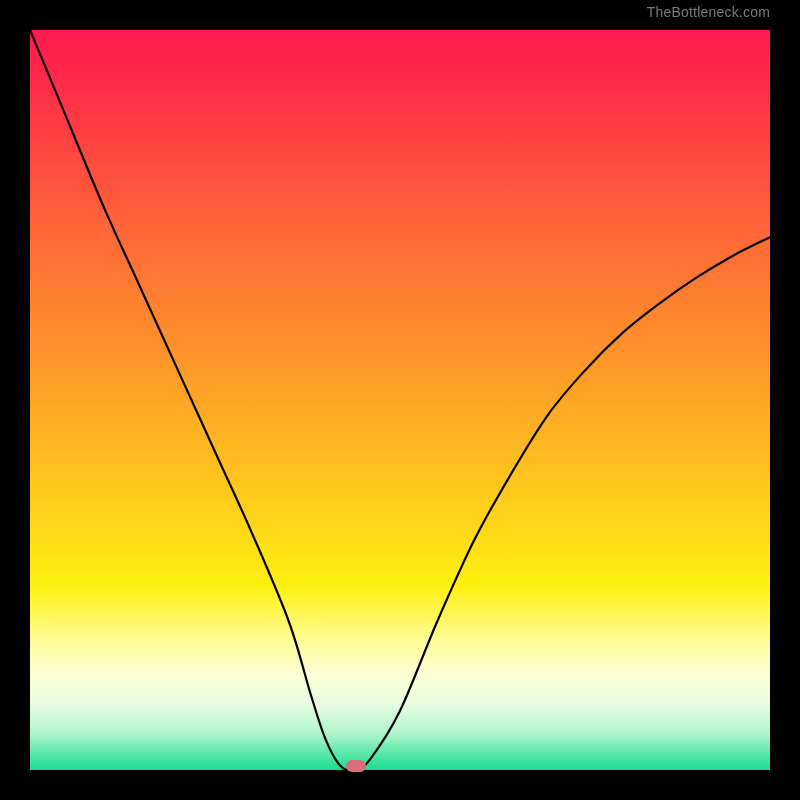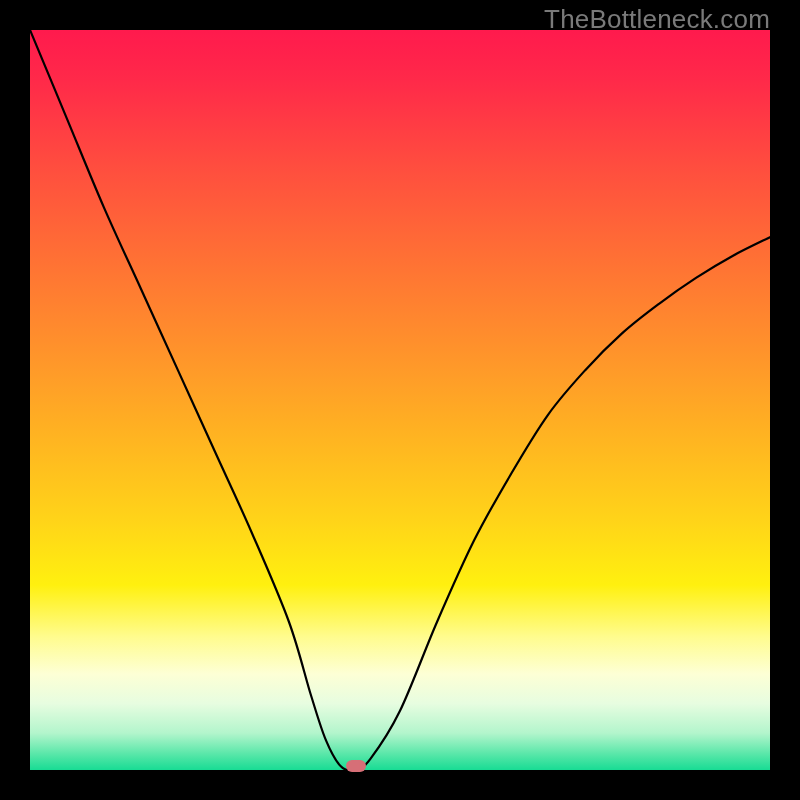--- a/index.html
+++ b/index.html
@@ -44,21 +44,21 @@
       #b3f5cc 95%,
       #54e6a7 98%,
       #18dc94 100%
     );
   }
   .watermark {
     position: absolute;
     top: 4px;
     right: 30px;
     color: #7a7a7a;
-    font-size: 26px;
+    font-size: 14px;
     font-weight: 500;
     letter-spacing: 0.2px;
     user-select: none;
   }
   svg.curve {
     position: absolute;
     inset: 0;
     width: 100%;
     height: 100%;
   }

